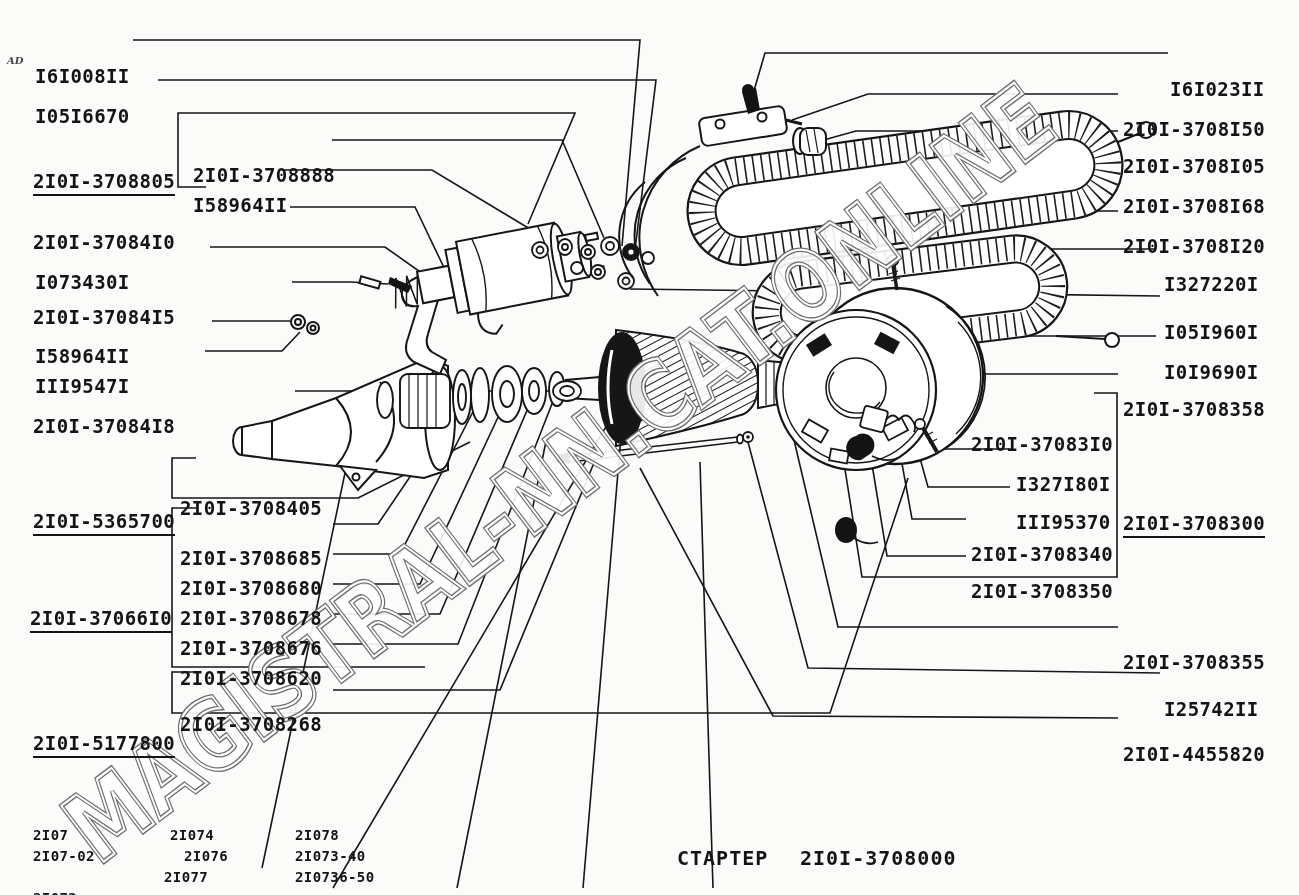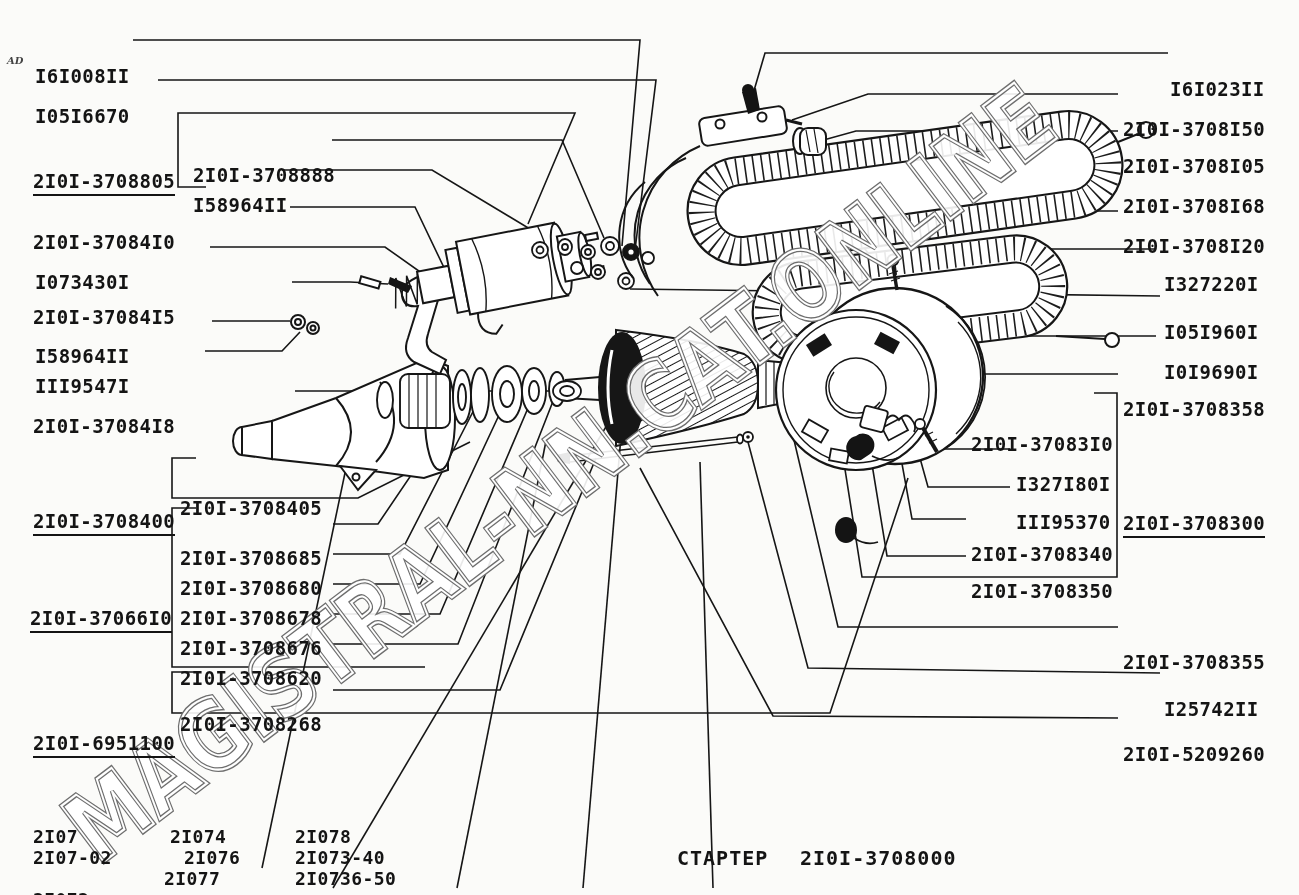--- a/index.html
+++ b/index.html
@@ -5,21 +5,21 @@
   html,body{margin:0;padding:0;background:#fbfbf9;}
   body{width:1299px;height:895px;position:relative;overflow:hidden;
        font-family:"DejaVu Sans Mono", monospace;color:#141414;}
   .layer{position:absolute;left:0;top:0;width:1299px;height:895px;}
   #diagram-layer{z-index:1;}
   #watermark-layer{z-index:5;pointer-events:none;}
   #label-layer{z-index:10;margin-top:35px;}
   .plabel{position:absolute;font-weight:700;font-size:19px;line-height:1;
           letter-spacing:.4px;white-space:nowrap;color:#141414;}
   .u{border-bottom:2.5px solid #141414;padding-bottom:3px;}
-  .model{position:absolute;font-weight:700;font-size:18px;line-height:1;
+  .model{position:absolute;font-weight:700;font-size:14px;line-height:1;
          letter-spacing:.4px;white-space:nowrap;color:#141414;}
   .caption{position:absolute;font-weight:700;font-size:20px;line-height:1;
            letter-spacing:1px;white-space:nowrap;color:#141414;}
   .corner-mark{position:absolute;left:7px;top:20px;font:italic 700 10px "DejaVu Serif",serif;color:#444;}
 </style>
 </head>
 <body>
 
 <svg id="diagram-layer" class="layer" viewBox="0 0 1299 895">
   <defs>
@@ -259,49 +259,49 @@
   <div class="plabel" style="left:35px;top:72px">I05I6670</div>
   <div class="plabel u" style="left:33px;top:137px">2I0I-3708805</div>
   <div class="plabel" style="left:193px;top:131px">2I0I-3708888</div>
   <div class="plabel" style="left:193px;top:161px">I58964II</div>
   <div class="plabel" style="left:33px;top:198px">2I0I-37084I0</div>
   <div class="plabel" style="left:35px;top:238px">I073430I</div>
   <div class="plabel" style="left:33px;top:273px">2I0I-37084I5</div>
   <div class="plabel" style="left:35px;top:312px">I58964II</div>
   <div class="plabel" style="left:35px;top:342px">III9547I</div>
   <div class="plabel" style="left:33px;top:382px">2I0I-37084I8</div>
-  <div class="plabel u" style="left:33px;top:477px">2I0I-3708400</div>
+  <div class="plabel u" style="left:33px;top:477px">2I0I-5365700</div>
   <div class="plabel" style="left:180px;top:464px">2I0I-3708405</div>
   <div class="plabel" style="left:180px;top:514px">2I0I-3708685</div>
   <div class="plabel" style="left:180px;top:544px">2I0I-3708680</div>
   <div class="plabel u" style="left:30px;top:574px">2I0I-37066I0</div>
   <div class="plabel" style="left:180px;top:574px">2I0I-3708678</div>
   <div class="plabel" style="left:180px;top:604px">2I0I-3708676</div>
   <div class="plabel" style="left:180px;top:634px">2I0I-3708620</div>
   <div class="plabel" style="left:180px;top:680px">2I0I-3708268</div>
-  <div class="plabel u" style="left:33px;top:699px">2I0I-6951100</div>
+  <div class="plabel u" style="left:33px;top:699px">2I0I-5177800</div>
 
   <div class="plabel" style="left:1170px;top:45px">I6I023II</div>
   <div class="plabel" style="left:1123px;top:85px">2I0I-3708I50</div>
   <div class="plabel" style="left:1123px;top:122px">2I0I-3708I05</div>
   <div class="plabel" style="left:1123px;top:162px">2I0I-3708I68</div>
   <div class="plabel" style="left:1123px;top:202px">2I0I-3708I20</div>
   <div class="plabel" style="left:1164px;top:240px">I327220I</div>
   <div class="plabel" style="left:1164px;top:288px">I05I960I</div>
   <div class="plabel" style="left:1164px;top:328px">I0I9690I</div>
   <div class="plabel" style="left:1123px;top:365px">2I0I-3708358</div>
   <div class="plabel" style="left:971px;top:400px">2I0I-37083I0</div>
   <div class="plabel" style="left:1016px;top:440px">I327I80I</div>
   <div class="plabel" style="left:1016px;top:478px">III95370</div>
   <div class="plabel u" style="left:1123px;top:479px">2I0I-3708300</div>
   <div class="plabel" style="left:971px;top:510px">2I0I-3708340</div>
   <div class="plabel" style="left:971px;top:547px">2I0I-3708350</div>
   <div class="plabel" style="left:1123px;top:618px">2I0I-3708355</div>
   <div class="plabel" style="left:1164px;top:665px">I25742II</div>
-  <div class="plabel" style="left:1123px;top:710px">2I0I-5209260</div>
+  <div class="plabel" style="left:1123px;top:710px">2I0I-4455820</div>
 
   <div>
     <div class="model" style="left:33px;top:793px">2I07</div>
     <div class="model" style="left:33px;top:814px">2I07-02</div>
     <div class="model" style="left:33px;top:856px">2I072</div>
     <div class="model" style="left:170px;top:793px">2I074</div>
     <div class="model" style="left:184px;top:814px">2I076</div>
     <div class="model" style="left:164px;top:835px">2I077</div>
     <div class="model" style="left:295px;top:793px">2I078</div>
     <div class="model" style="left:295px;top:814px">2I073-40</div>

